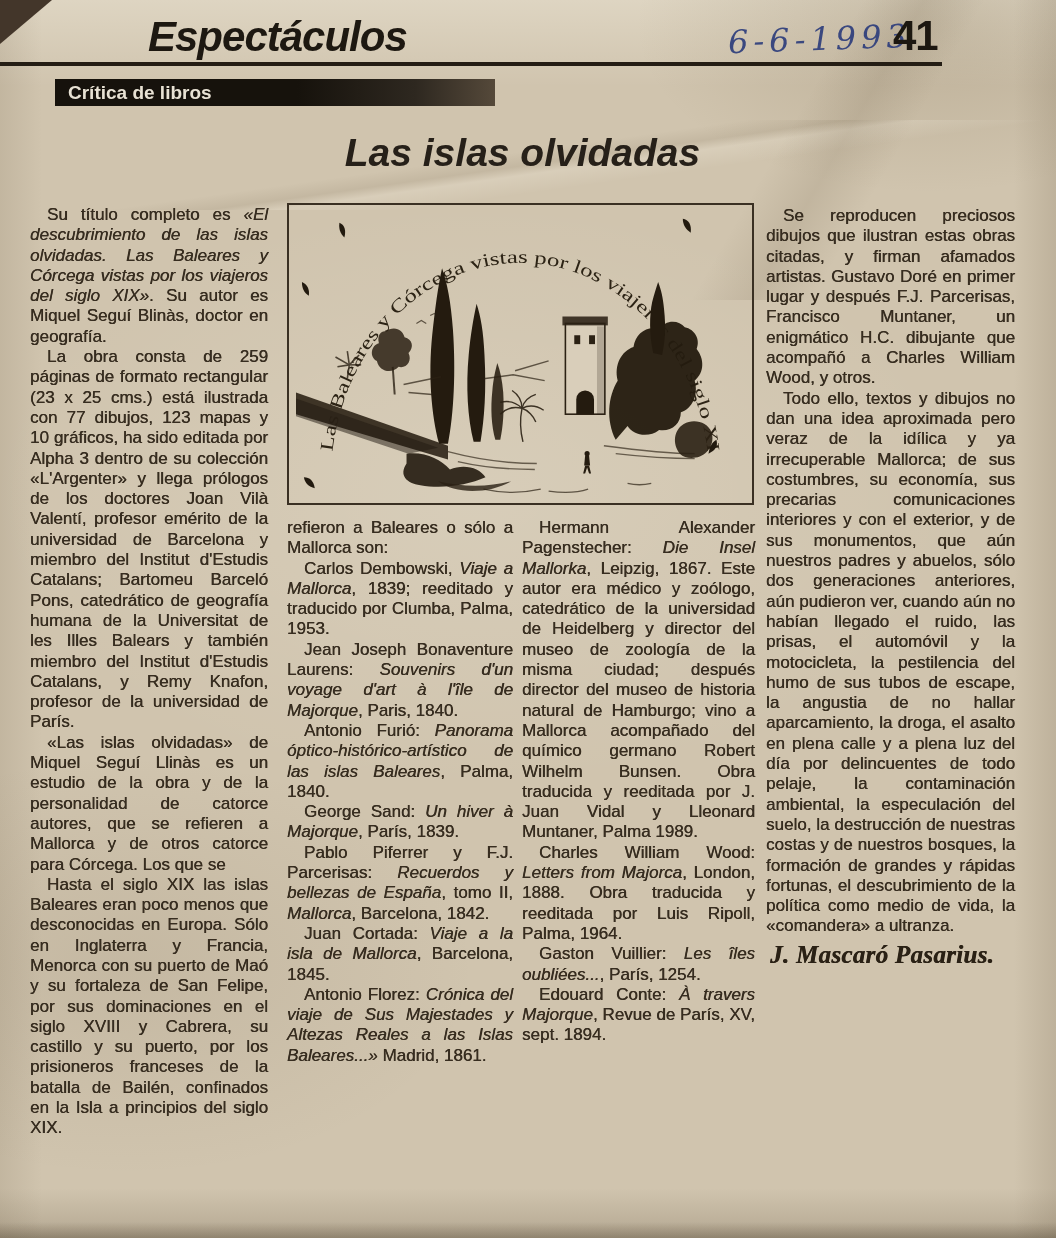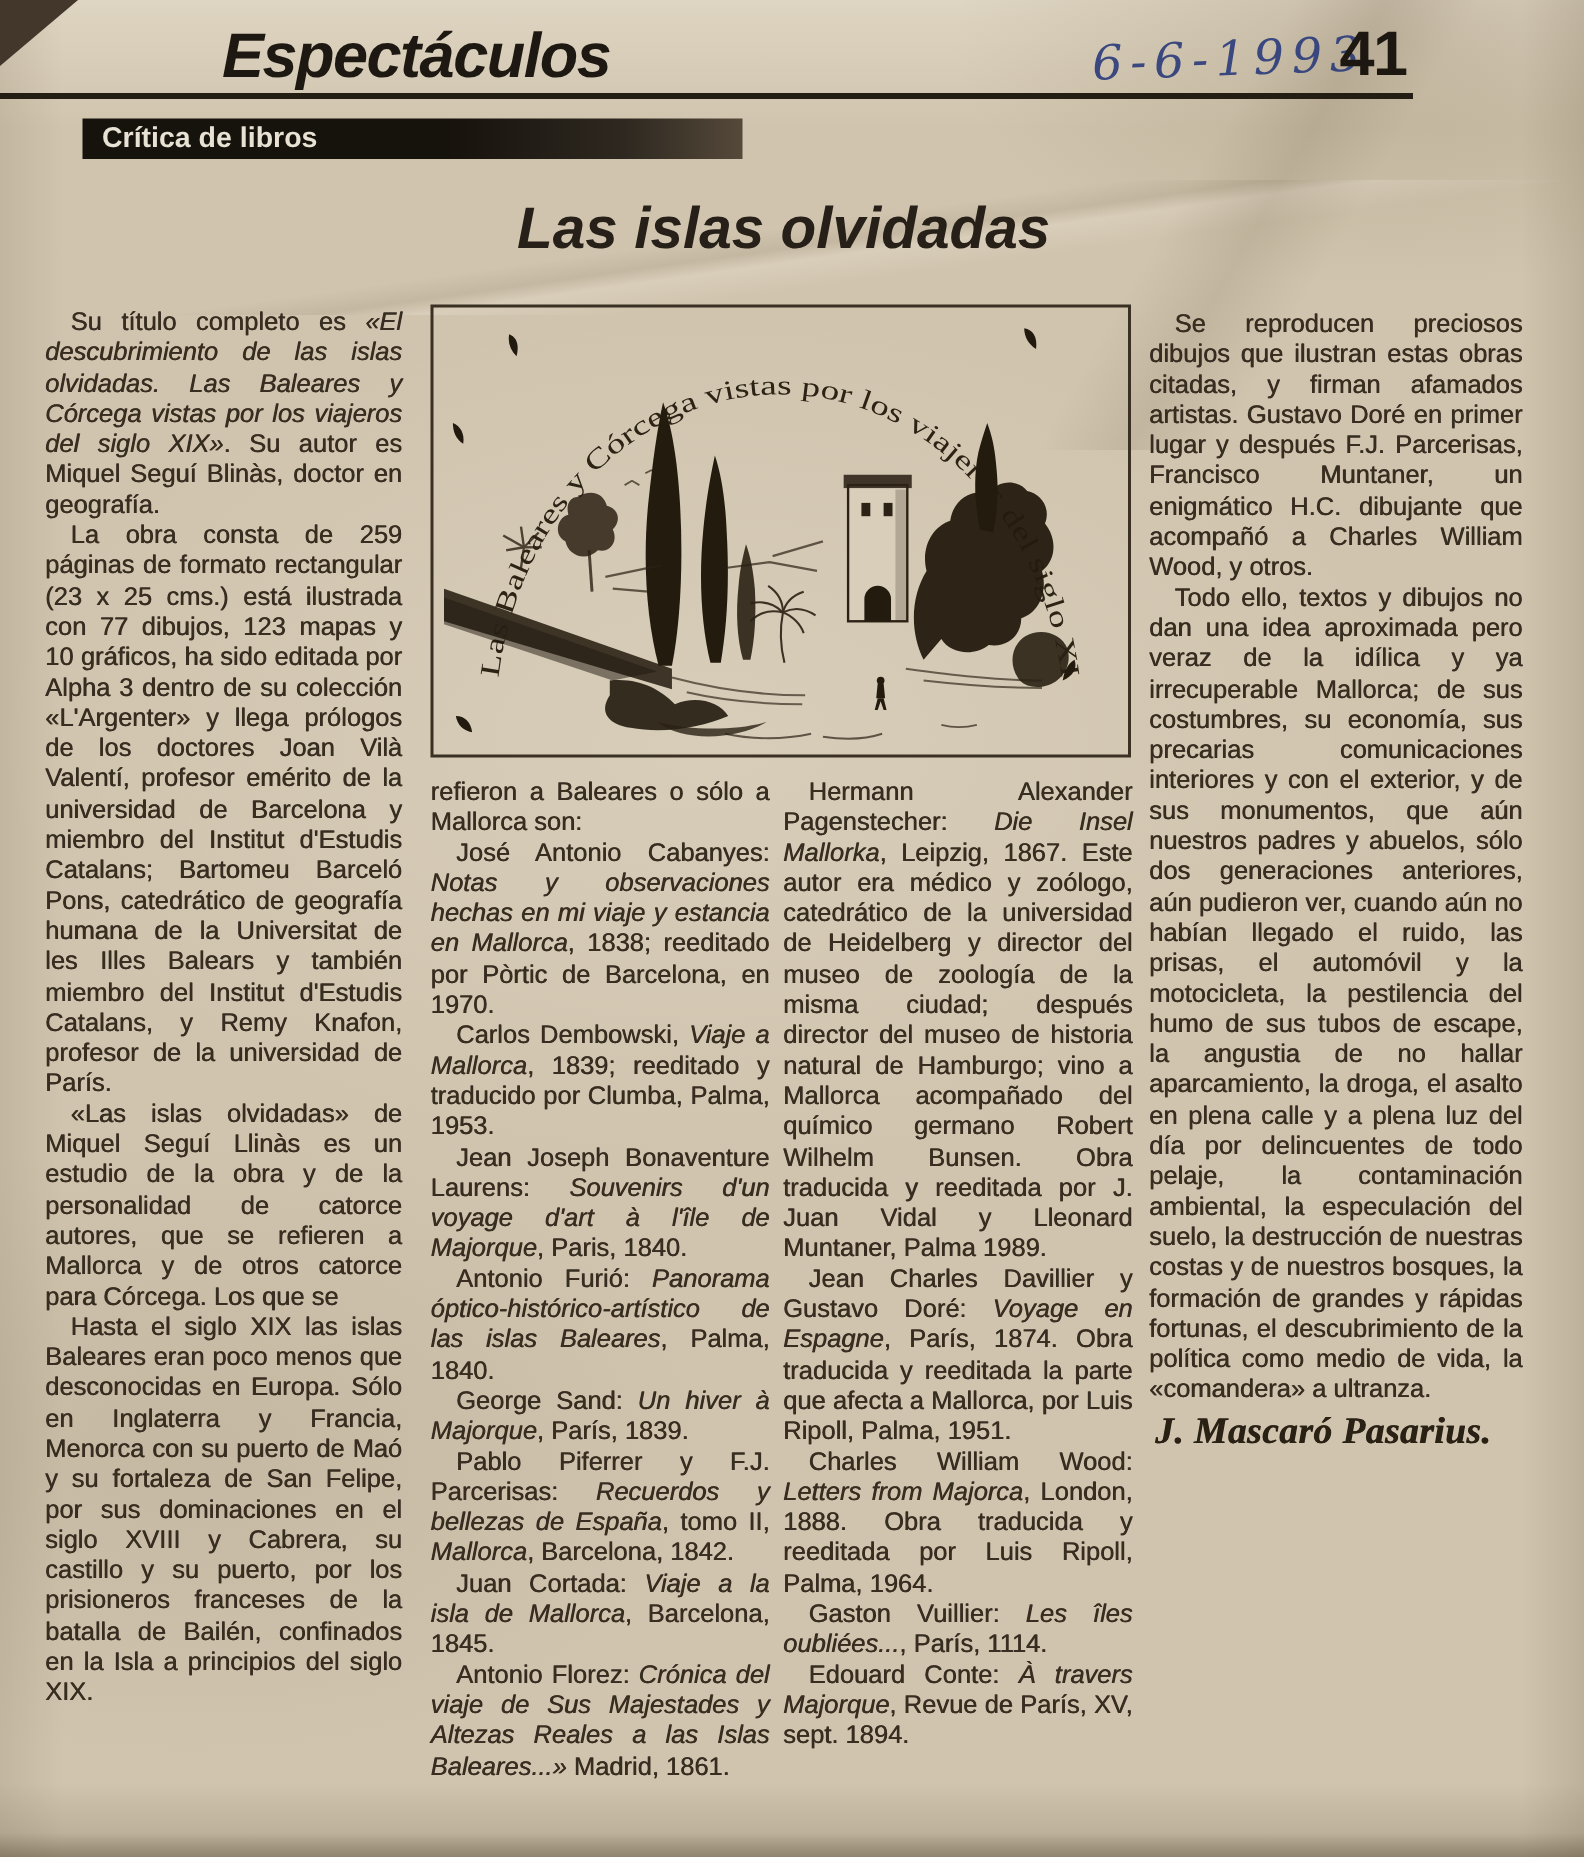--- a/index.html
+++ b/index.html
@@ -179,34 +179,32 @@
 </div>
 
 <div id="col-1" class="col">
     <p class="para"><span>Su título completo es </span><span class="em">«El descubrimiento de las islas olvidadas. Las Baleares y Córcega vistas por los viajeros del siglo XIX»</span><span>. Su autor es Miquel Seguí Blinàs, doctor en geografía.</span></p>
     <p class="para"><span>La obra consta de 259 páginas de formato rectangular (23 x 25 cms.) está ilustrada con 77 dibujos, 123 mapas y 10 gráficos, ha sido editada por Alpha 3 dentro de su colección «L'Argenter» y llega prólogos de los doctores Joan Vilà Valentí, profesor emérito de la universidad de Barcelona y miembro del Institut d'Estudis Catalans; Bartomeu Barceló Pons, catedrático de geografía humana de la Universitat de les Illes Balears y también miembro del Institut d'Estudis Catalans, y Remy Knafon, profesor de la universidad de París.</span></p>
     <p class="para"><span>«Las islas olvidadas» de Miquel Seguí Llinàs es un estudio de la obra y de la personalidad de catorce autores, que se refieren a Mallorca y de otros catorce para Córcega. Los que se</span></p>
     <p class="para"><span>Hasta el siglo XIX las islas Baleares eran poco menos que desconocidas en Europa. Sólo en Inglaterra y Francia, Menorca con su puerto de Maó y su fortaleza de San Felipe, por sus dominaciones en el siglo XVIII y Cabrera, su castillo y su puerto, por los prisioneros franceses de la batalla de Bailén, confinados en la Isla a principios del siglo XIX.</span></p>
   </div>
 <div id="col-2" class="col">
     <p class="para noindent"><span>refieron a Baleares o sólo a Mallorca son:</span></p>
-    <p class="para"><span>José Antonio Cabanyes: </span><span class="em">Notas y observaciones hechas en mi viaje y estancia en Mallorca</span><span>, 1838; reeditado por Pòrtic de Barcelona, en 1970.</span></p>
     <p class="para"><span>Carlos Dembowski, </span><span class="em">Viaje a Mallorca</span><span>, 1839; reeditado y traducido por Clumba, Palma, 1953.</span></p>
     <p class="para"><span>Jean Joseph Bonaventure Laurens: </span><span class="em">Souvenirs d'un voyage d'art à l'île de Majorque</span><span>, Paris, 1840.</span></p>
     <p class="para"><span>Antonio Furió: </span><span class="em">Panorama óptico-histórico-artístico de las islas Baleares</span><span>, Palma, 1840.</span></p>
     <p class="para"><span>George Sand: </span><span class="em">Un hiver à Majorque</span><span>, París, 1839.</span></p>
     <p class="para"><span>Pablo Piferrer y F.J. Parcerisas: </span><span class="em">Recuerdos y bellezas de España</span><span>, tomo II, </span><span class="em">Mallorca</span><span>, Barcelona, 1842.</span></p>
     <p class="para"><span>Juan Cortada: </span><span class="em">Viaje a la isla de Mallorca</span><span>, Barcelona, 1845.</span></p>
     <p class="para"><span>Antonio Florez: </span><span class="em">Crónica del viaje de Sus Majestades y Altezas Reales a las Islas Baleares...»</span><span> Madrid, 1861.</span></p>
   </div>
 <div id="col-3" class="col">
     <p class="para"><span>Hermann Alexander Pagenstecher: </span><span class="em">Die Insel Mallorka</span><span>, Leipzig, 1867. Este autor era médico y zoólogo, catedrático de la universidad de Heidelberg y director del museo de zoología de la misma ciudad; después director del museo de historia natural de Hamburgo; vino a Mallorca acompañado del químico germano Robert Wilhelm Bunsen. Obra traducida y reeditada por J. Juan Vidal y Lleonard Muntaner, Palma 1989.</span></p>
-    <p class="para"><span>Jean Charles Davillier y Gustavo Doré: </span><span class="em">Voyage en Espagne</span><span>, París, 1874. Obra traducida y reeditada la parte que afecta a Mallorca, por Luis Ripoll, Palma, 1951.</span></p>
     <p class="para"><span>Charles William Wood: </span><span class="em">Letters from Majorca</span><span>, London, 1888. Obra traducida y reeditada por Luis Ripoll, Palma, 1964.</span></p>
-    <p class="para"><span>Gaston Vuillier: </span><span class="em">Les îles oubliées...</span><span>, París, 1114.</span></p>
+    <p class="para"><span>Gaston Vuillier: </span><span class="em">Les îles oubliées...</span><span>, París, 1254.</span></p>
     <p class="para"><span>Edouard Conte: </span><span class="em">À travers Majorque</span><span>, Revue de París, XV, sept. 1894.</span></p>
   </div>
 <div id="col-4" class="col">
 <p class="para"><span>Se reproducen preciosos dibujos que ilustran estas obras citadas, y firman afamados artistas. Gustavo Doré en primer lugar y después F.J. Parcerisas, Francisco Muntaner, un enigmático H.C. dibujante que acompañó a Charles William Wood, y otros.</span></p>
     <p class="para"><span>Todo ello, textos y dibujos no dan una idea aproximada pero veraz de la idílica y ya irrecuperable Mallorca; de sus costumbres, su economía, sus precarias comunicaciones interiores y con el exterior, y de sus monumentos, que aún nuestros padres y abuelos, sólo dos generaciones anteriores, aún pudieron ver, cuando aún no habían llegado el ruido, las prisas, el automóvil y la motocicleta, la pestilencia del humo de sus tubos de escape, la angustia de no hallar aparcamiento, la droga, el asalto en plena calle y a plena luz del día por delincuentes de todo pelaje, la contaminación ambiental, la especulación del suelo, la destrucción de nuestras costas y de nuestros bosques, la formación de grandes y rápidas fortunas, el descubrimiento de la política como medio de vida, la «comandera» a ultranza.</span></p>
     <div id="signature">J. Mascaró Pasarius.</div>
   </div>
 
 <div id="bottom-shadow"></div>
 

